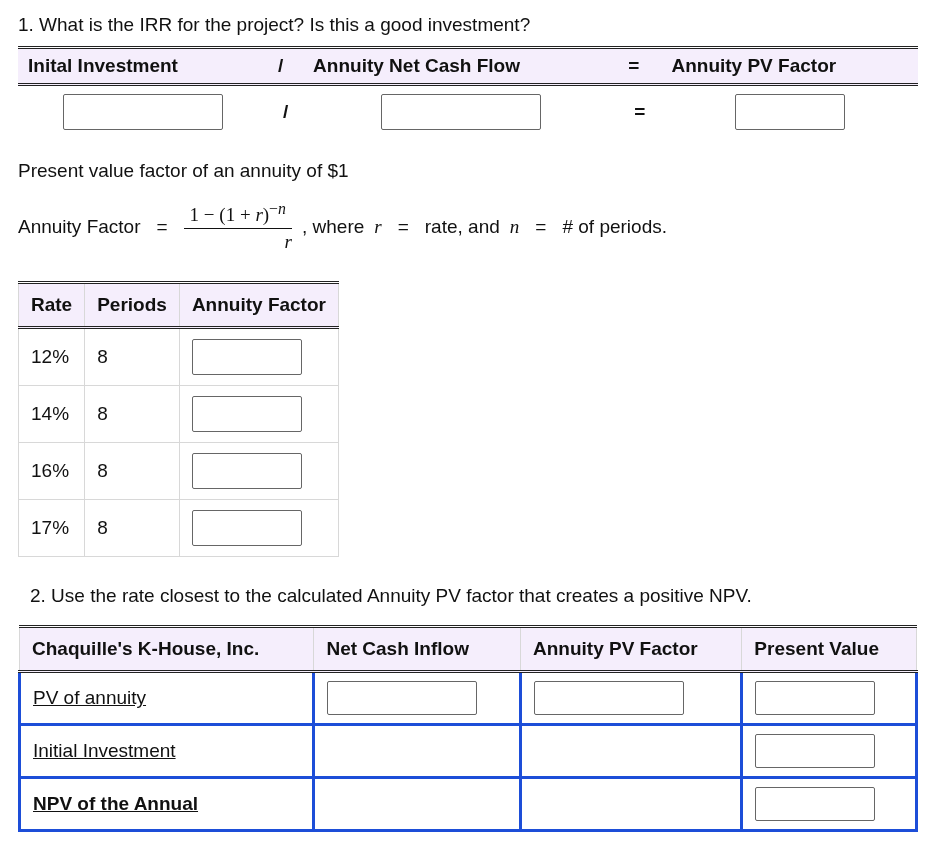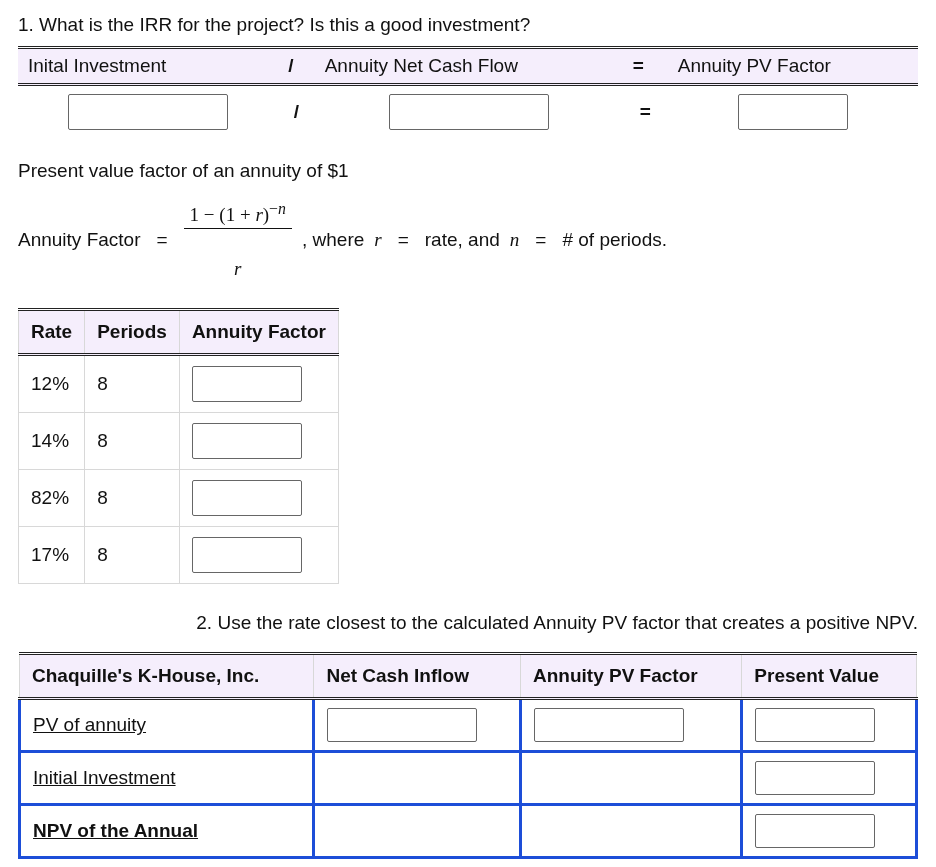--- a/index.html
+++ b/index.html
@@ -14,21 +14,21 @@
   }
   .q { margin: 4px 0 10px 0; }
 
   
   .tbl1 {
     border-collapse: collapse;
     width: 100%;
     margin-bottom: 22px;
   }
   .tbl1 th {
-    font-weight: 400;
+    font-weight: 700;
     text-align: left;
     padding: 6px 10px;
     background: #f5eefc;
     border-top: 3px double #222;
     border-bottom: 3px double #222;
   }
   .tbl1 td {
     padding: 8px 10px;
     text-align: center;
     vertical-align: middle;
@@ -54,24 +54,23 @@
     display: flex;
     align-items: center;
     gap: 10px;
     margin-bottom: 28px;
     font-size: 19px;
     flex-wrap: wrap;
   }
   .frac {
     display: inline-flex;
     flex-direction: column;
-    align-items: center;
+    align-items: flex-end;
     vertical-align: middle;
     font-family: Georgia, "Times New Roman", serif;
-    gap: 27px;
   }
   .frac .num { border-bottom: 1.5px solid #111; padding: 0 6px 2px 6px; white-space:nowrap; }
   .frac .den { padding-top: 2px; font-style: italic; }
   .eq { margin: 0 6px; }
   .ital { font-style: italic; font-family: Georgia, "Times New Roman", serif; }
 
   
   .tbl2 {
     border-collapse: collapse;
     margin-bottom: 28px;
@@ -86,21 +85,21 @@
     border-bottom: 3px double #222;
     border-left: 1px solid #d8d8d8;
     border-right: 1px solid #d8d8d8;
   }
   .tbl2 td {
     padding: 10px 12px;
     border: 1px solid #d8d8d8;
     text-align: left;
   }
 
-  .q2 { margin: 8px 0 18px 12px; text-align: right; }
+  .q2 { margin: 8px 0 18px 12px; }
 
   
   .tbl3 {
     border-collapse: collapse;
     width: 100%;
     border: 1px solid #d8d8d8;
   }
   .tbl3 th {
     font-weight: 700;
     text-align: left;
@@ -180,21 +179,21 @@
         <td>12%</td>
         <td>8</td>
         <td><input class="inp inp-sm" style=""></td>
       </tr>
       <tr>
         <td>14%</td>
         <td>8</td>
         <td><input class="inp inp-sm" style=""></td>
       </tr>
       <tr>
-        <td>82%</td>
+        <td>16%</td>
         <td>8</td>
         <td><input class="inp inp-sm" style=""></td>
       </tr>
       <tr>
         <td>17%</td>
         <td>8</td>
         <td><input class="inp inp-sm" style=""></td>
       </tr>
     </tbody>
 </table>

